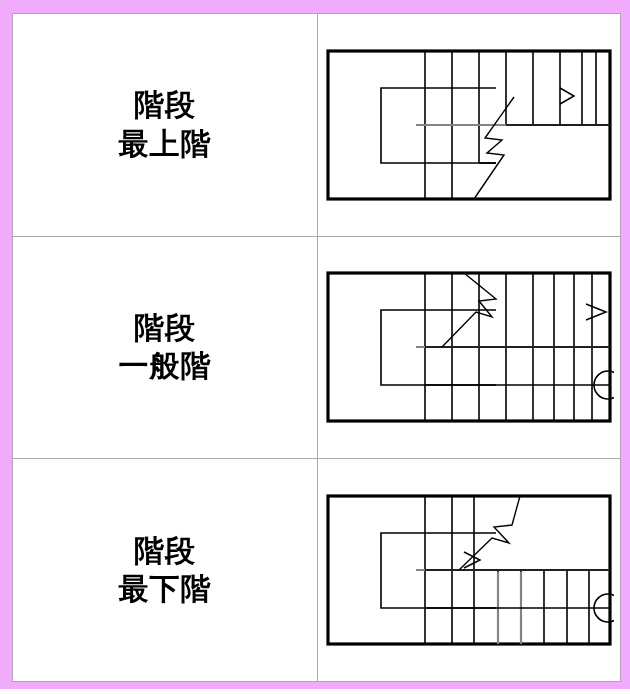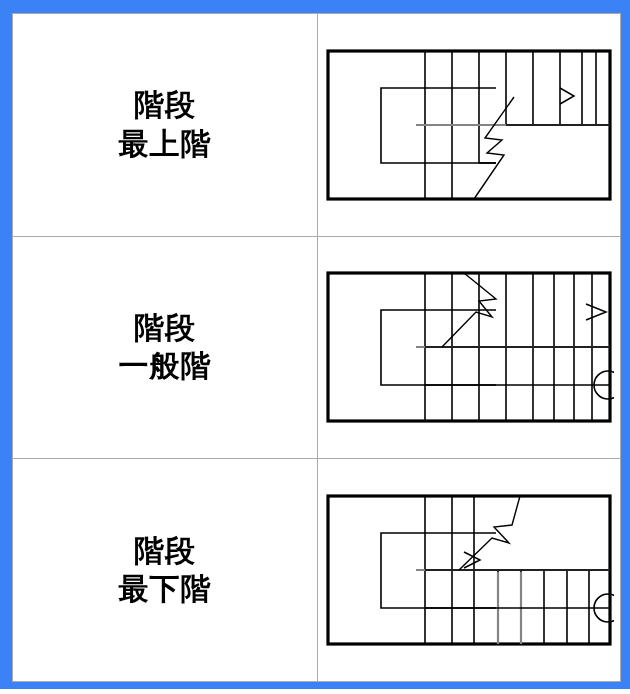--- a/index.html
+++ b/index.html
@@ -10,21 +10,21 @@
   body {
     width: 630px;
     height: 694px;
     font-family: "Liberation Sans", "DejaVu Sans", sans-serif;
     overflow: hidden;
   }
   .sheet {
     position: relative;
     width: 630px;
     height: 689px;
-    background: #3b82f6;
+    background: #f0abfc;
   }
   table.stair-table {
     position: absolute;
     left: 12px;
     top: 13px;
     width: 606px;
     height: 669px;
     border-collapse: collapse;
     table-layout: fixed;
   }

